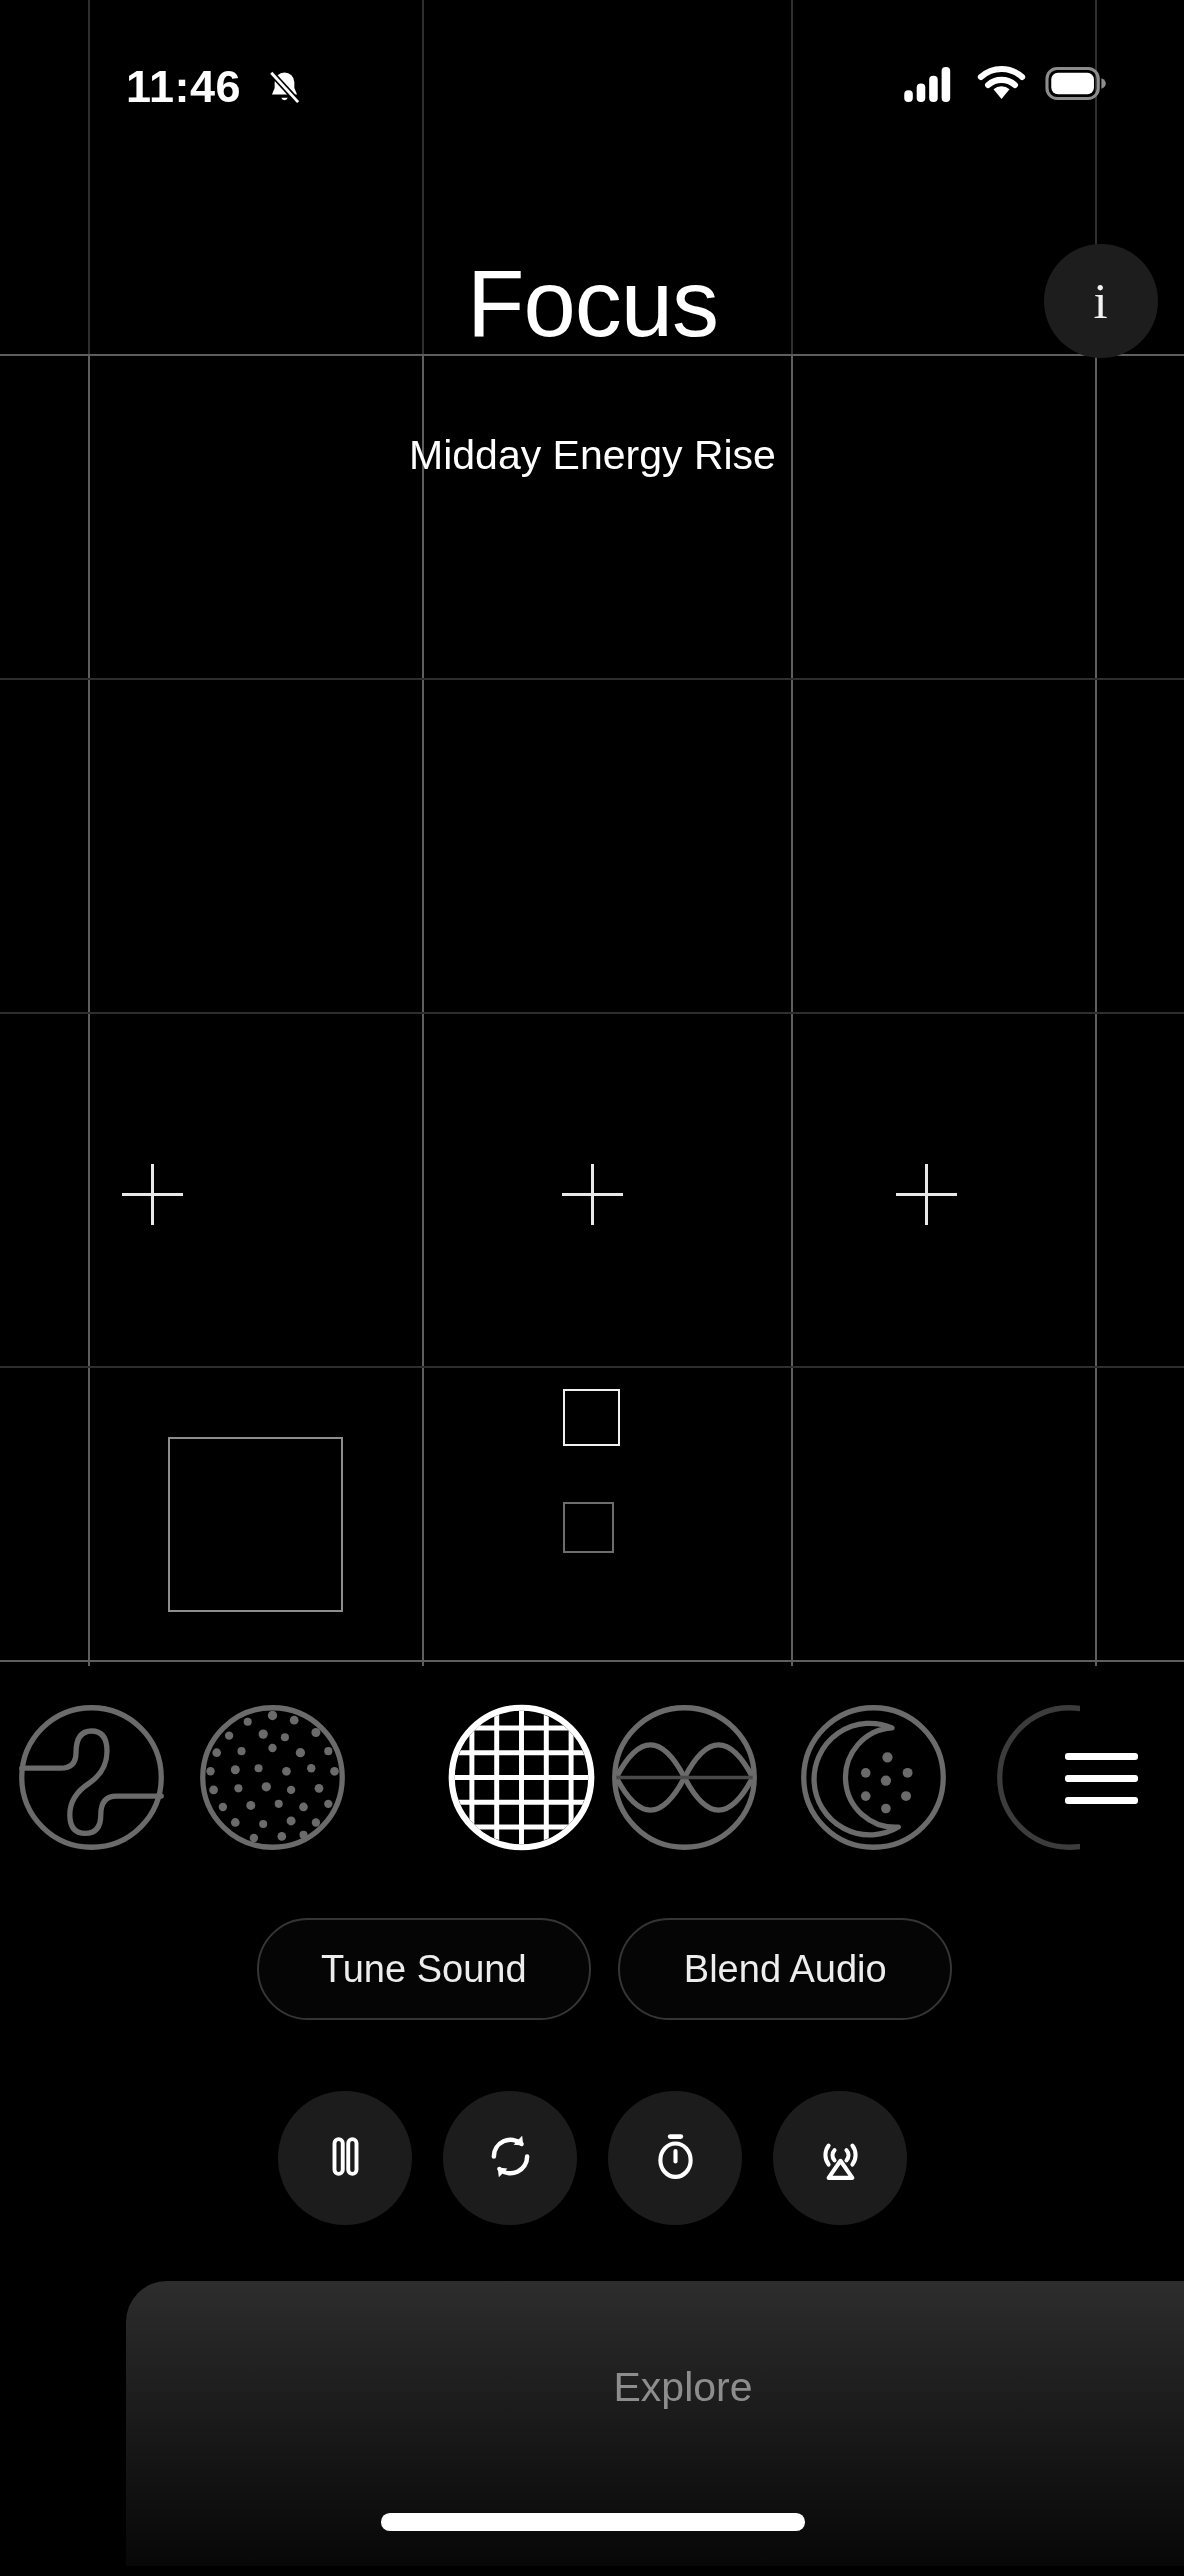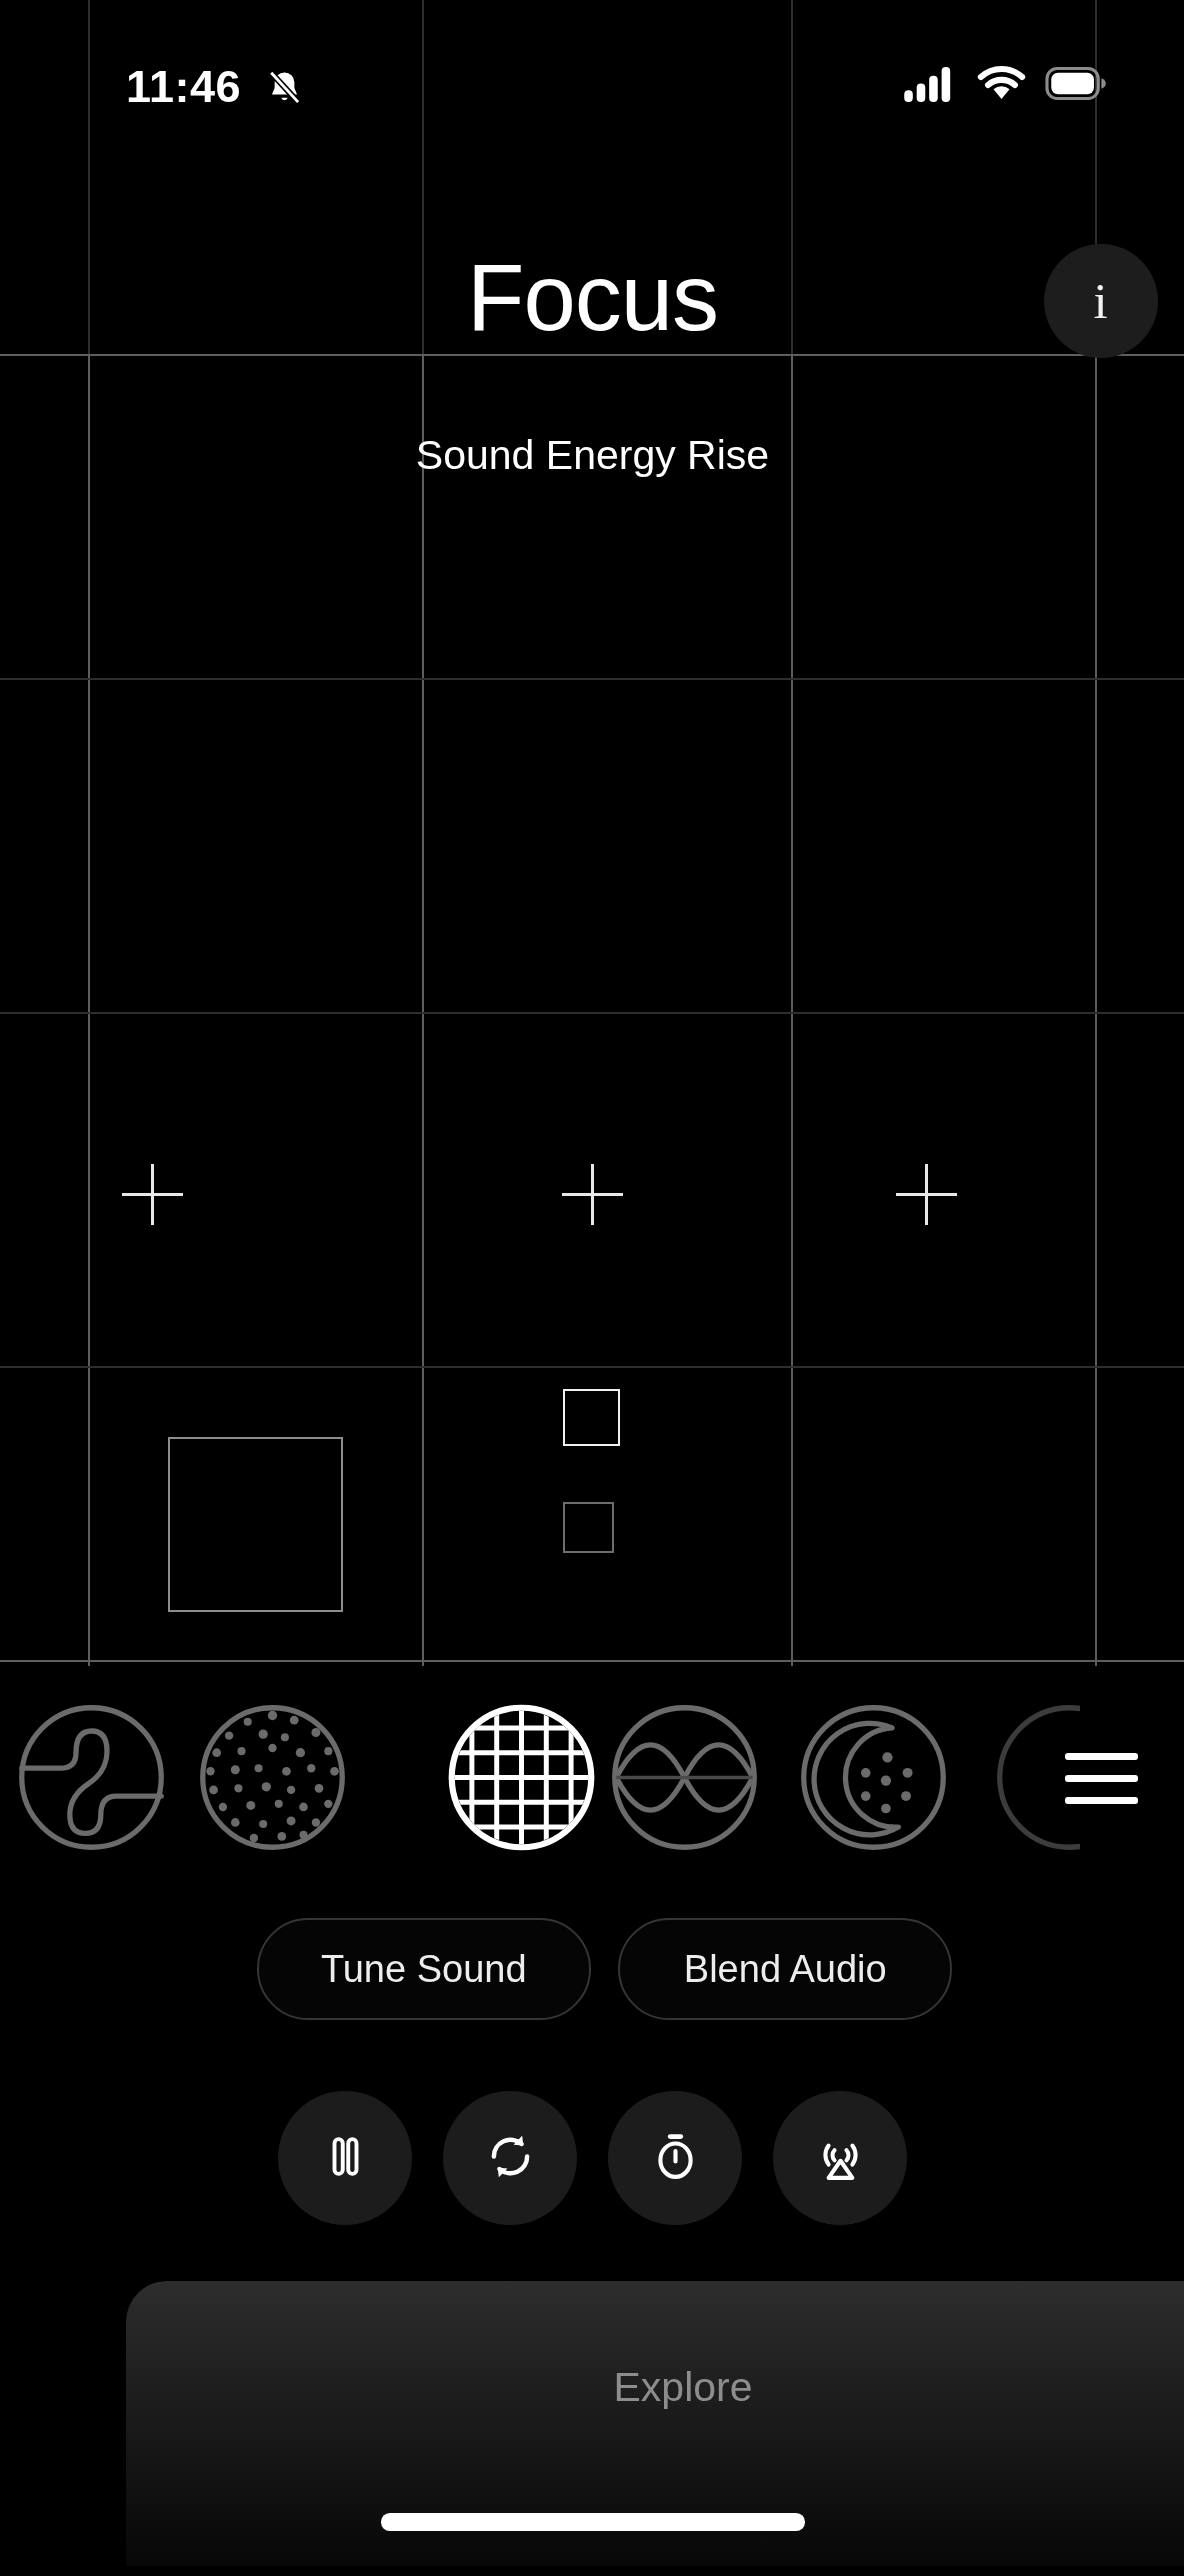--- a/index.html
+++ b/index.html
@@ -29,21 +29,21 @@
 
   
   #grid-layer { position:absolute; inset:0; z-index:1; pointer-events:none; }
   .gl-v { position:absolute; width:2px; background:#5e5e5e; }
   .gl-h { position:absolute; height:2px; background:#5e5e5e; }
   .gl-faint { background:#2e2e2e; }
 
   
   #header { position:absolute; top:0; left:0; width:1185px; z-index:20; }
   #page-title {
-    position:absolute; top:251px; left:0; width:1185px;
+    position:absolute; top:257px; left:0; width:1185px;
     text-align:center; color:#fff;
     font-size:94px; font-weight:400; letter-spacing:-1px; line-height:1;
   }
   #page-subtitle {
     position:absolute; top:432px; left:0; width:1185px;
     text-align:center; color:#fff;
     font-size:41px; font-weight:400;
   }
   #info-button {
     position:absolute; top:244px; right:27.5px;
@@ -181,21 +181,21 @@
           <rect x="0.8" y="0.8" width="26.4" height="15.4" rx="5.2" fill="none" stroke="#8c8c8c" stroke-width="1.6"></rect>
           <rect x="3.0" y="3.0" width="22.0" height="11.0" rx="3.4" fill="#fff"></rect>
           <path d="M28.8 5.8c1.6 0.5 2.3 1.6 2.3 2.7s-0.7 2.2-2.3 2.7z" fill="#8c8c8c"></path>
         </svg>
       </span>
     </div>
   </div>
 
   <div id="header">
     <div id="page-title">Focus</div>
-    <div id="page-subtitle">Sound Energy Rise</div>
+    <div id="page-subtitle">Midday Energy Rise</div>
     <div id="info-button">i</div>
   </div>
 
   <div id="canvas-layer">
     <div class="plus" style="left:122px; top:1164px;"></div>
     <div class="plus" style="left:562px; top:1164px;"></div>
     <div class="plus" style="left:896px; top:1164px;"></div>
 
     <div class="sq" style="left:168px; top:1437px; width:175px; height:175px; border-width:2.9px; border-color:#8d8d8d;"></div>
     <div class="sq" style="left:563px; top:1389px; width:57px;  height:57px;  border-width:2.9px; border-color:#f0f0f0;"></div>

